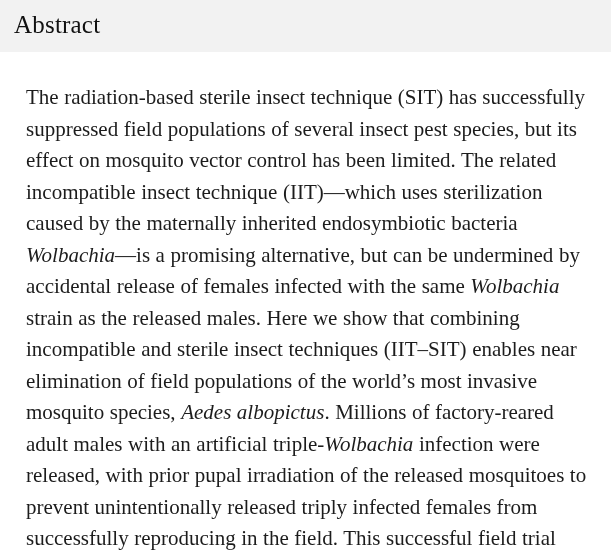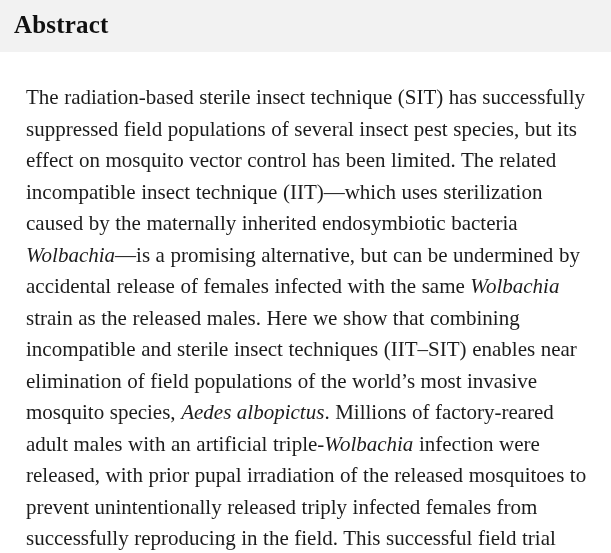--- a/index.html
+++ b/index.html
@@ -19,21 +19,21 @@
     box-sizing: border-box;
   }
   .abstract-header {
     background: #f2f2f2;
     padding: 10px 14px 12px 14px;
     box-sizing: border-box;
     width: 611px;
   }
   .abstract-title {
     font-family: "Liberation Serif", serif;
-    font-weight: bold;
+    font-weight: normal;
     font-size: 25px;
     line-height: 30px;
     color: #111111;
     margin: 0;
     letter-spacing: 0.2px;
   }
   .abstract-body {
     padding: 30px 22px 0 26px;
     box-sizing: border-box;
   }

